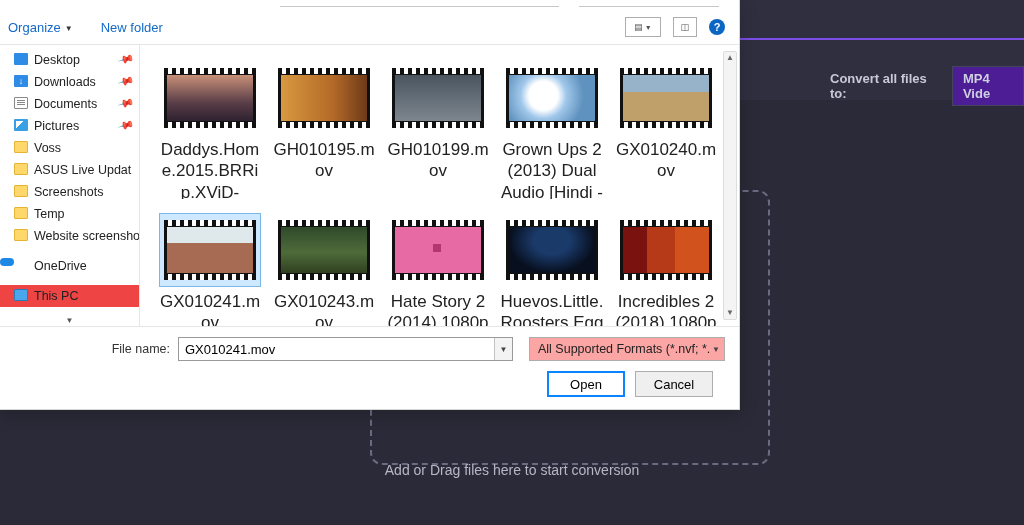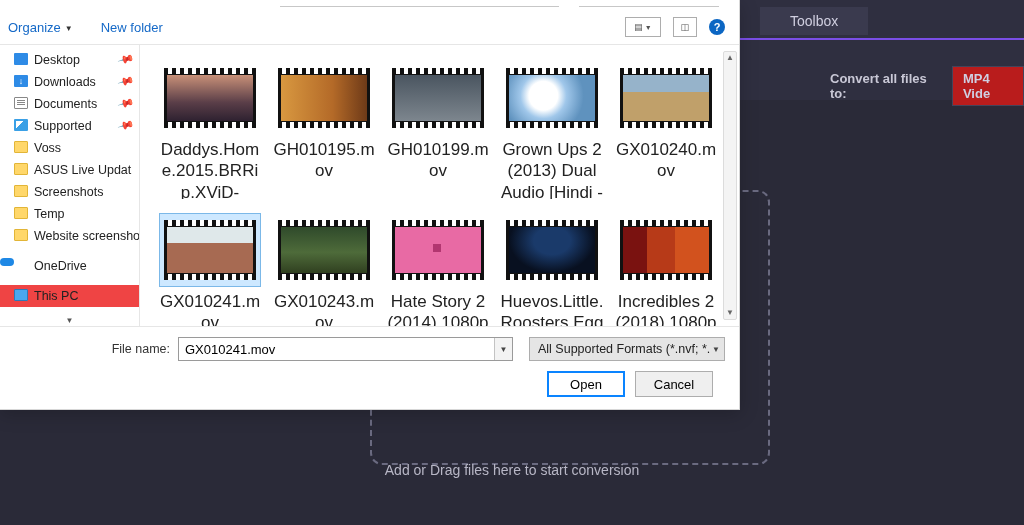--- a/index.html
+++ b/index.html
@@ -23,21 +23,21 @@
   .app-purple-divider {
     position: absolute; left: 740px; right: 0; top: 38px; height: 2px;
     background: #7a4ee6;
   }
   .app-convert-row {
     position: absolute; left: 830px; top: 66px;
     display: flex; align-items: center; gap: 20px;
     color: #c9c8d6; font-size: 13px; font-weight: bold;
   }
   .app-convert-select {
-    background: #b91c1c; color: #cfcfe2;
+    background: #4c1d95; color: #cfcfe2;
     padding: 4px 10px; font-size: 13px;
     border: 1px solid #44445a;
     min-width: 60px;
   }
   .drop-zone {
     position: absolute;
     left: 370px; top: 190px; width: 400px; height: 275px;
     border: 2px dashed #6a6a80; border-radius: 12px;
   }
   .drop-zone-text {
@@ -193,42 +193,41 @@
   .filename-combo input {
     flex:1; height:100%; border:0; outline:0; padding:0 6px; font-size:13px;
   }
   .combo-btn {
     width:18px; height:100%; border-left:1px solid #c3c3c3;
     display:flex; align-items:center; justify-content:center;
     font-size:8px; color:#444; background:#f3f3f3;
   }
   .filter-combo {
     width: 196px; height:24px; margin-left:8px;
-    border:1px solid #adadad; background:#e5e5e5;
+    border:1px solid #adadad; background:#fca5a5;
     display:flex; align-items:center; padding:0 4px 0 8px;
     font-size:12.5px; color:#222; white-space:nowrap; overflow:hidden;
   }
   .filter-combo .drop{ font-size:8px; color:#444; margin-left:auto; }
 
   .row-buttons { display:flex; justify-content:flex-end; gap:10px; padding-right:12px; }
   .dlg-btn {
     width:78px; height:26px; font-size:13px;
     background:#efefef; border:1px solid #adadad;
     display:flex; align-items:center; justify-content:center;
   }
   .dlg-btn.primary {
     border:2px solid #0a84ff; background:#fff;
   }
 </style>
 </head>
 <body>
 
 <div class="app">
   <div class="app-toolbar-right"></div>
-  <div class="app-tab">Toolbox</div>
   <div class="app-purple-divider"></div>
   <div class="app-convert-row">
     <span>Convert all files to:</span>
     <div class="app-convert-select">MP4 Vide</div>
   </div>
   <div class="drop-zone"></div>
   <div class="drop-zone-text">Add or Drag files here to start conversion</div>
 </div>
 
 <div class="dialog">
@@ -272,21 +271,21 @@
           <span>Downloads</span>
           <span class="pin">📌</span>
         </div>
         <div class="nav-item">
           <span class="nav-icon ico-documents"></span>
           <span>Documents</span>
           <span class="pin">📌</span>
         </div>
         <div class="nav-item">
           <span class="nav-icon ico-pictures"></span>
-          <span>Supported</span>
+          <span>Pictures</span>
           <span class="pin">📌</span>
         </div>
         <div class="nav-item">
           <span class="nav-icon ico-folder"></span>
           <span>Voss</span>
         </div>
         <div class="nav-item">
           <span class="nav-icon ico-folder"></span>
           <span>ASUS Live Updat</span>
         </div>

